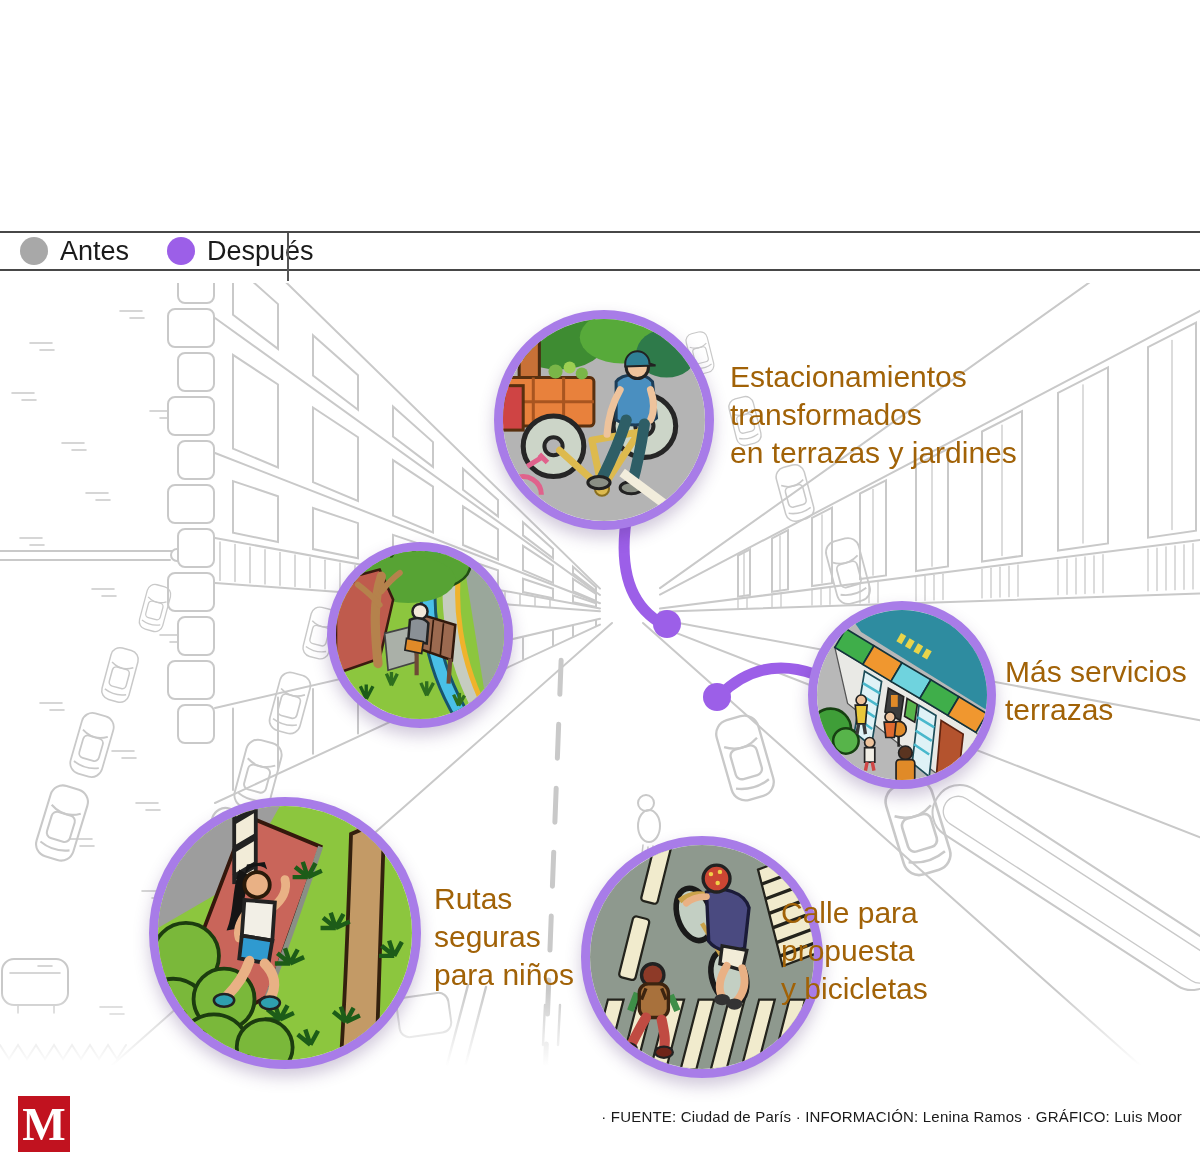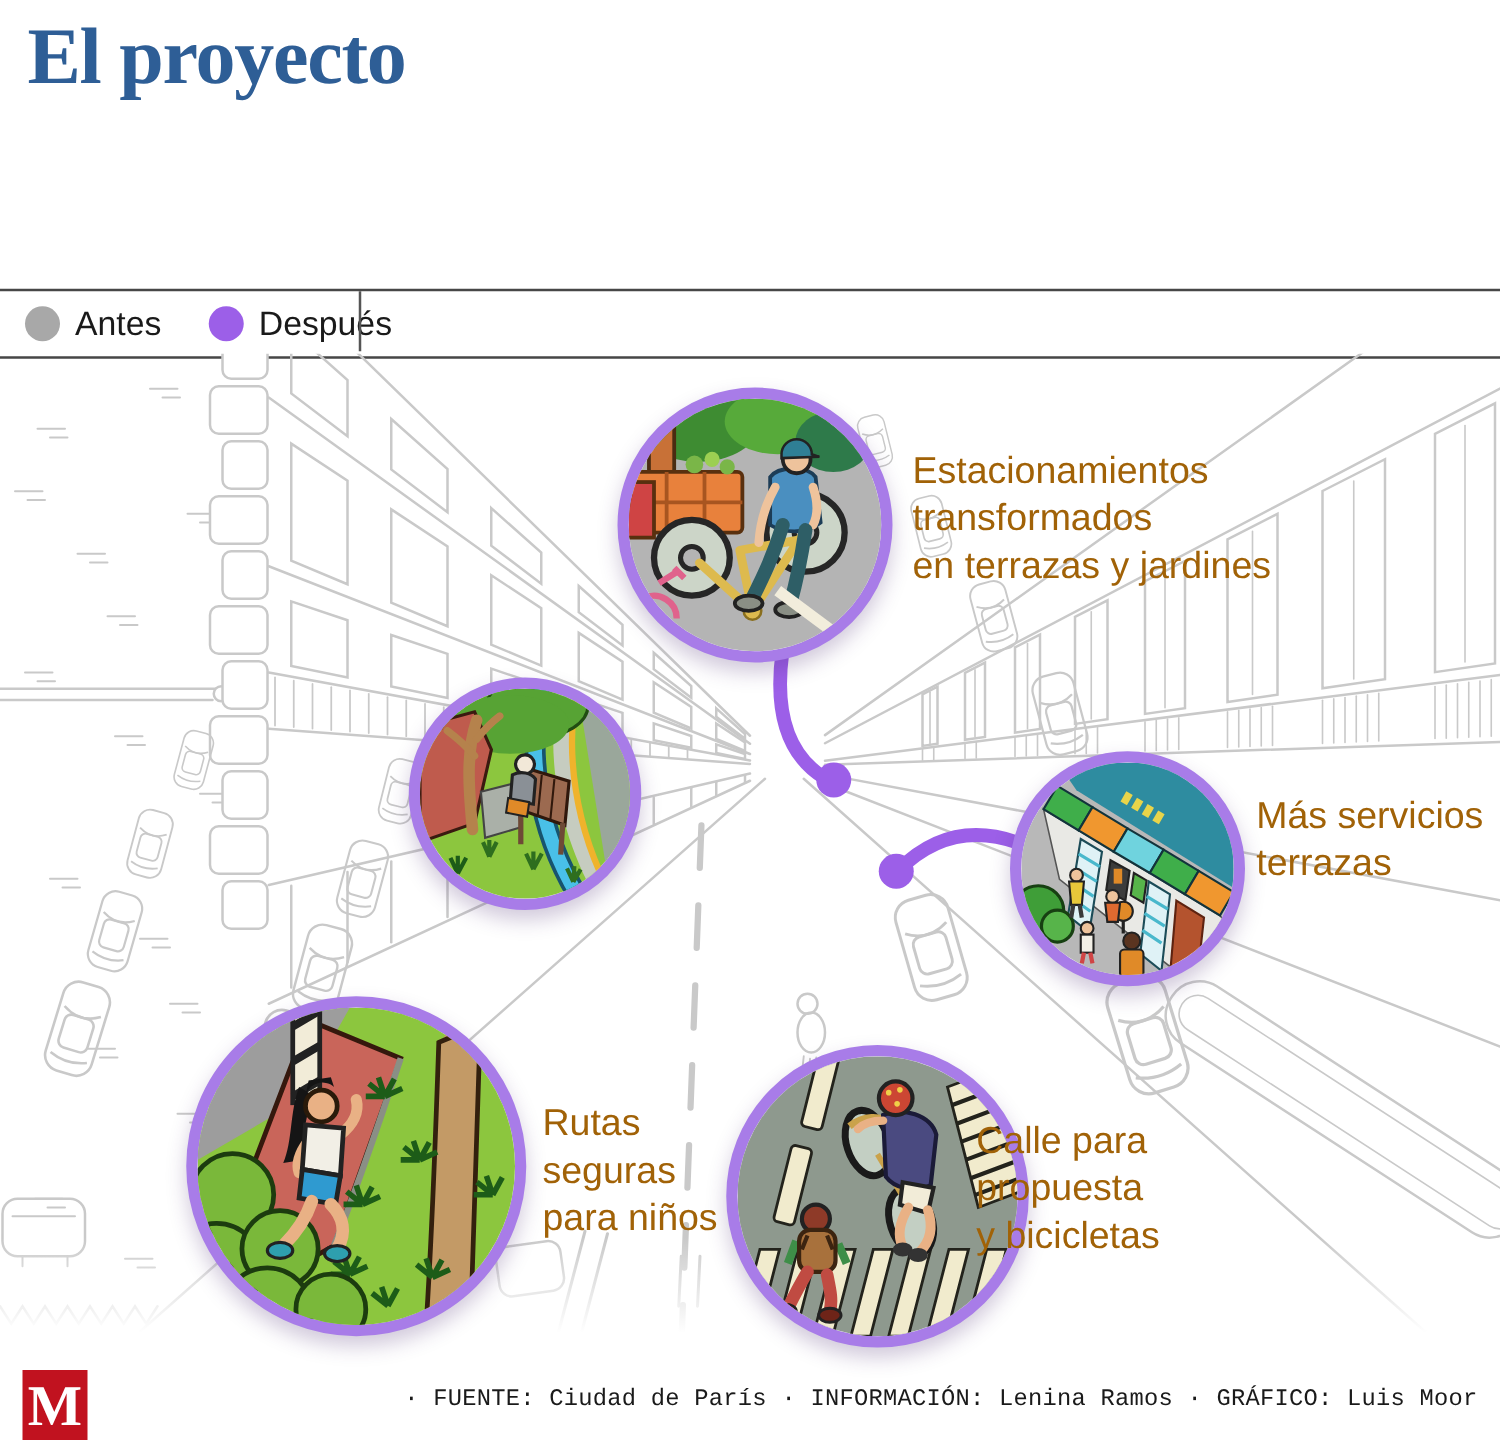--- a/index.html
+++ b/index.html
@@ -4,21 +4,21 @@
 <style>
   html,body{margin:0;padding:0;background:#fff;}
   #page{position:relative;width:1200px;height:1165px;background:#fff;overflow:hidden;
         font-family:"Liberation Sans",sans-serif;}
   
   #title{position:absolute;left:22px;top:8px;font-family:"Liberation Serif",serif;
          font-weight:700;font-size:64px;color:#2e5e96;letter-spacing:-1px;}
   #subtitle{position:absolute;left:22px;top:90px;font-family:"Liberation Serif",serif;
             font-size:33px;line-height:45px;color:#0d0d0d;white-space:nowrap;}
   
-  #legend{position:absolute;left:0;top:231px;width:1200px;height:56px;box-sizing:border-box;
+  #legend{position:absolute;left:0;top:231px;width:1200px;height:40px;box-sizing:border-box;
           border-top:2px solid #474747;border-bottom:2px solid #474747;
           display:flex;align-items:center;gap:12px;padding-left:20px;}
   .legend-dot{width:28px;height:28px;border-radius:50%;flex:0 0 auto;}
   .dot-before{background:#a8a8a8;}
   .dot-after{background:#9c5fe8;}
   .legend-label{font-size:27px;color:#1a1a1a;margin-right:26px;}
   #legend-divider{position:absolute;left:287px;top:233px;width:2px;height:48px;background:#555;}
   
   #art{position:absolute;left:0;top:283px;width:1200px;height:802px;}
   #art svg.layer{position:absolute;left:0;top:0;width:1200px;height:802px;}
@@ -27,28 +27,27 @@
   #fade{position:absolute;left:0;bottom:0;width:1200px;height:95px;
         background:linear-gradient(to bottom,rgba(255,255,255,0),#ffffff 80%);}
   .circle{position:absolute;border:9px solid #a87ce8;border-radius:50%;overflow:hidden;
           box-sizing:border-box;background:#fff;box-shadow:0 8px 16px rgba(70,40,110,0.25);}
   .circle svg{width:100%;height:100%;display:block;}
   .clabel{position:absolute;font-size:30px;line-height:38px;color:#a16207;white-space:nowrap;}
   
   #logo{position:absolute;left:18px;top:1096px;width:52px;height:56px;background:#c1121f;
         display:flex;align-items:center;justify-content:center;
         font-family:"Liberation Serif",serif;font-size:46px;font-weight:700;color:#fff;}
-  #credits{position:absolute;right:18px;top:1108px;font-size:19px;color:#1a1a1a;letter-spacing:0.2px;font-family:Liberation Mono, monospace;}
+  #credits{position:absolute;right:18px;top:1108px;font-size:15px;color:#1a1a1a;letter-spacing:0.2px;}
 </style>
 </head>
 <body>
 
 <div id="page">
 
-  <div id="title">El proyecto</div>
 
 
   <div id="legend">
     <span class="legend-dot dot-before"></span>
     <span class="legend-label">Antes</span>
     <span class="legend-dot dot-after"></span>
     <span class="legend-label">Después</span>
   </div>
   <div id="legend-divider"></div>
 
@@ -486,21 +485,21 @@
     </svg>
   </div>
 
   <div class="clabel" style="left:730px;top:358px">
     <div>Estacionamientos</div>
     <div>transformados</div>
     <div>en terrazas y jardines</div>
   </div>
 
 
-  <div class="clabel" style="left:1005px;top:634px">
+  <div class="clabel" style="left:1005px;top:653px">
     <div>Más servicios</div>
     <div>terrazas</div>
   </div>
 
   <div class="clabel" style="left:434px;top:880px">
     <div>Rutas</div>
     <div>seguras</div>
     <div>para niños</div>
   </div>
 

